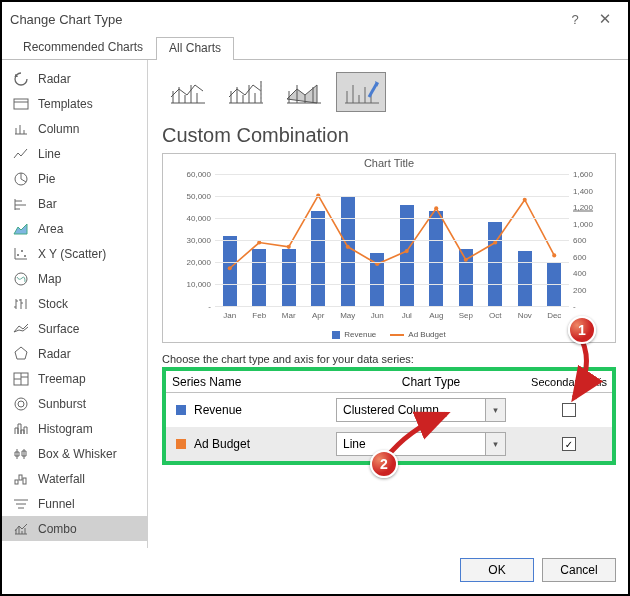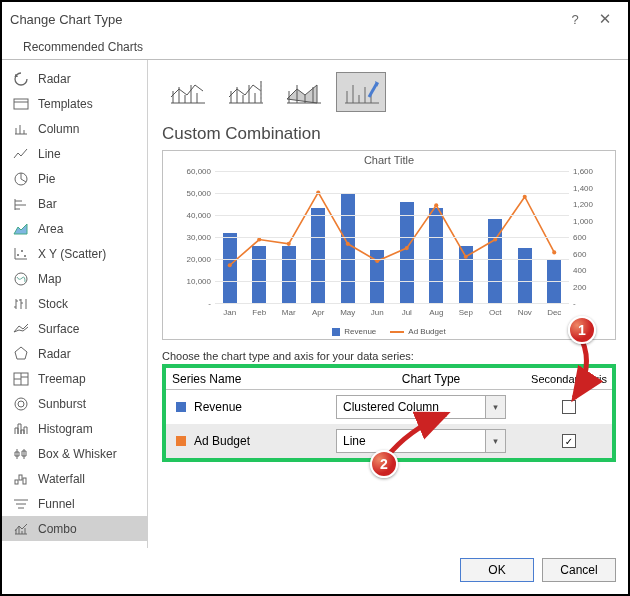--- a/index.html
+++ b/index.html
@@ -26,21 +26,21 @@
   .side-icon { width: 18px; height: 18px; display: flex; align-items: center; justify-content: center; color: #5a5a5a; }
 
   
   .panel { flex: 1; padding: 12px 12px 4px 14px; position: relative; }
 
   
   .subtype-row { display: flex; gap: 8px; margin-bottom: 12px; }
   .subtype { width: 50px; height: 40px; border: 1px solid transparent; display: flex; align-items: center; justify-content: center; cursor: pointer; }
   .subtype.sel { background: #d8d8d8; border-color: #888; }
 
-  .combo-title { font-size: 17px; color: #4a4a4a; margin-bottom: 6px; }
+  .combo-title { font-size: 20px; color: #4a4a4a; margin-bottom: 6px; }
 
   
   .preview { border: 1px solid #c0c0c0; height: 190px; position: relative; background: #fff; }
   .preview-title { position: absolute; top: 3px; left: 0; right: 0; text-align: center; font-size: 11px; color: #555; }
   .plot-area { position: absolute; top: 20px; left: 52px; right: 46px; bottom: 36px; }
   .y-axis-left { position: absolute; top: 20px; left: 4px; bottom: 36px; width: 46px; font-size: 8px; color: #666; }
   .y-axis-right { position: absolute; top: 20px; right: 4px; bottom: 36px; width: 40px; font-size: 8px; color: #666; text-align: right; }
   .y-tick { position: absolute; right: 2px; transform: translateY(-50%); }
   .y-axis-right .y-tick { left: 2px; right: auto; }
   .grid-line { position: absolute; left: 0; right: 0; border-top: 1px solid #e6e6e6; }
@@ -85,20 +85,21 @@
 
 <div class="titlebar">
   <span>Change Chart Type</span>
   <span class="spacer"></span>
   <span class="sysbtn">?</span>
   <span class="sysbtn close">✕</span>
 </div>
 
 <div class="tabs">
   <div class="tab">Recommended Charts</div>
+  <div class="tab active">All Charts</div>
 </div>
 
 <div class="main">
 
   <div class="sidebar">
     <div class="side-item">
         <span class="side-icon">
           <svg width="16" height="16">
             <path d="M8 2a6 6 0 106 6" fill="none" stroke="#666" stroke-width="1.3"></path>
             <path d="M3 3l-1 3 3-1" fill="none" stroke="#666"></path>
@@ -299,21 +300,21 @@
           <div class="y-tick" style="top: 16.6667%;">50,000</div>
           <div class="y-tick" style="top: 33.3333%;">40,000</div>
           <div class="y-tick" style="top: 50%;">30,000</div>
           <div class="y-tick" style="top: 66.6667%;">20,000</div>
           <div class="y-tick" style="top: 83.3333%;">10,000</div>
           <div class="y-tick" style="top: 100%;">-</div>
         </div>
       <div class="y-axis-right" id="yaxR">
           <div class="y-tick" style="top: 0%;">1,600</div>
           <div class="y-tick" style="top: 12.5%;">1,400</div>
-          <div class="y-tick" style="top: 25%;">1,200</div>
+          <div class="y-tick" style="top: 25%; text-decoration: underline;">1,200</div>
           <div class="y-tick" style="top: 37.5%;">1,000</div>
           <div class="y-tick" style="top: 50%;">600</div>
           <div class="y-tick" style="top: 62.5%;">600</div>
           <div class="y-tick" style="top: 75%;">400</div>
           <div class="y-tick" style="top: 87.5%;">200</div>
           <div class="y-tick" style="top: 100%;">-</div>
         </div>
       <div class="plot-area" id="plot">
         <div class="bars-row" id="bars">
             <div class="bar" style="height: 53.3333%;"></div>

